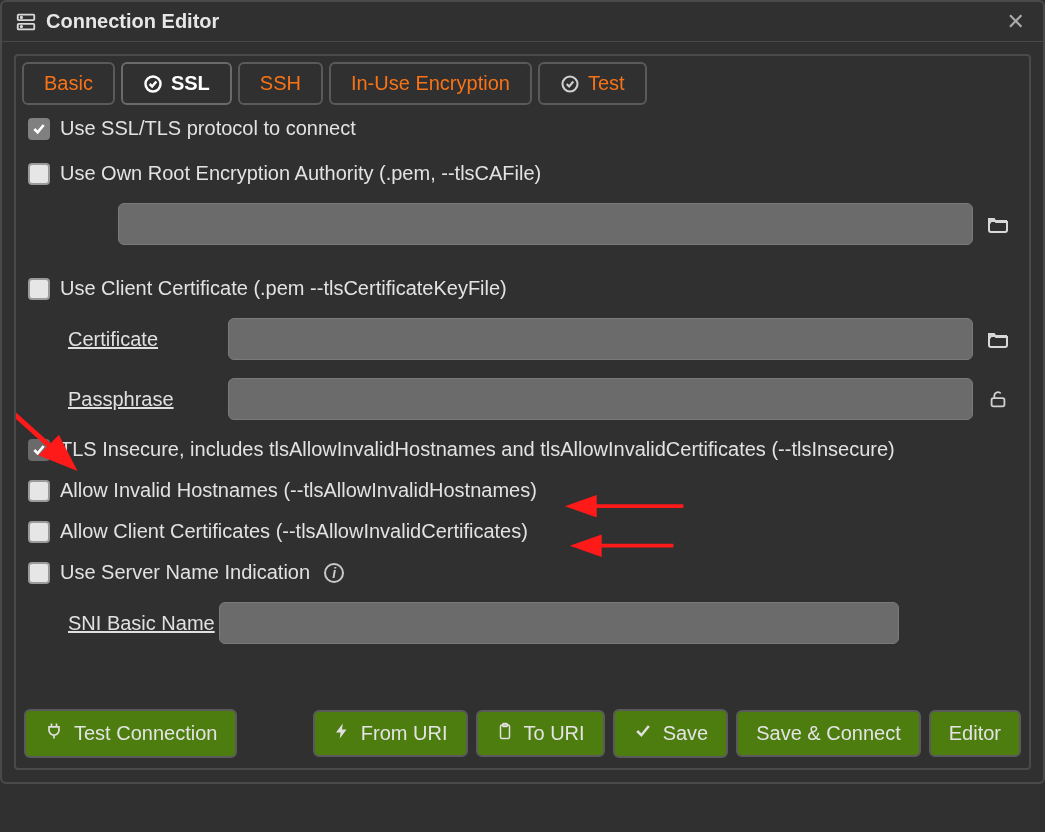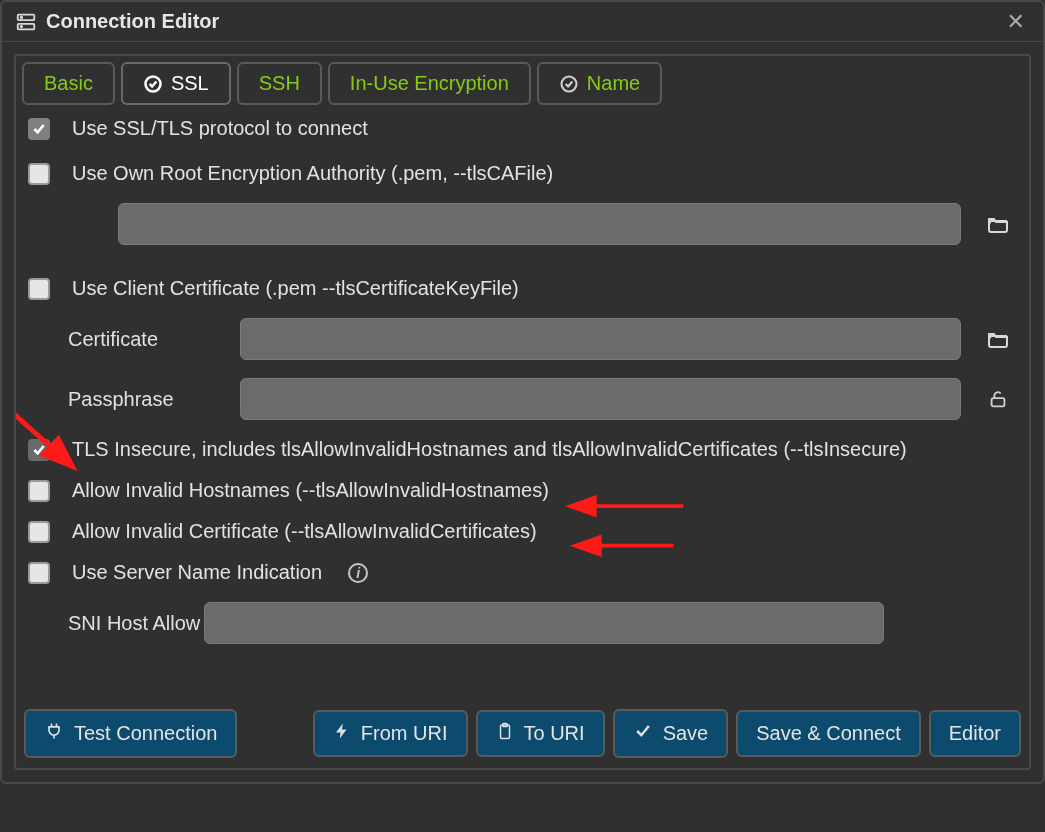--- a/index.html
+++ b/index.html
@@ -46,44 +46,44 @@
   .tabs {
     display: flex;
     gap: 6px;
     padding: 0 0 0 0;
   }
   .tab {
     border: 2px solid #5a5a5a;
     border-radius: 6px;
     padding: 8px 20px;
     font-size: 20px;
-    color:#84cc16;
+    color:#f97316;
     background:#303030;
     display:flex;
     align-items:center;
     gap:8px;
     cursor:pointer;
   }
   .tab.active {
-    font-weight: 400;
+    font-weight: 700;
     color:#fff;
     border-color:#6a6a6a;
   }
   .tab .tick-icon { width:20px;height:20px; }
 
   
   .panel {
     flex:1;
     padding: 12px 10px 4px 6px;
     overflow:auto;
   }
   .row {
     display:flex;
     align-items:center;
-    gap:22px;
+    gap:10px;
     margin-bottom: 18px;
     font-size:20px;
   }
   .row .lbl { color:#e2e2e2; }
   .row.indent-1 { padding-left: 40px; }
   .row.indent-2 { padding-left: 90px; }
   .cb {
     width:22px; height:22px;
     border:2px solid #9a9a9a;
     border-radius:4px;
@@ -105,20 +105,21 @@
     border:1px solid #7a7a7a;
     border-radius:6px;
     color:#eee;
     font-size:18px;
     padding:0 10px;
   }
   .field-label {
     width:150px;
     font-size:20px;
     color:#e0e0e0;
+    text-decoration:underline;
   }
   .file-btn, .lock-btn {
     width:30px;height:30px;
     display:flex;align-items:center;justify-content:center;
     color:#cfcfcf;
     cursor:pointer;
     flex:none;
   }
   .info-icon {
     width:20px;height:20px;border:2px solid #c8c8c8;border-radius:50%;
@@ -131,21 +132,21 @@
   .footer {
     display:flex;
     gap:8px;
     padding: 10px 2px 10px 2px;
     align-items:center;
   }
   .footer .spacer { flex:1; }
   .btn {
     border:2px solid #5a5a5a;
     border-radius:6px;
-    background:#0c4a6e;
+    background:#4d7c0f;
     color:#e4e4e4;
     font-size:20px;
     padding:10px 18px;
     display:flex;align-items:center;gap:10px;
     cursor:pointer;
   }
 
   
   .arrow-layer {
     position:absolute; inset:0;
@@ -191,21 +192,21 @@
       <div class="tab">
         <span>In-Use Encryption</span>
       </div>
       <div class="tab">
         <span class="tick-icon">
           <svg viewBox="0 0 24 24" width="20" height="20" fill="none" stroke="#d0d0d0" stroke-width="2.5">
               <circle cx="12" cy="12" r="9"></circle>
               <path d="M8 12l3 3 5-6"></path>
             </svg>
         </span>
-        <span>Name</span>
+        <span>Test</span>
       </div>
     </div>
 
     <div class="panel">
 
       <div class="row">
         <span class="cb checked">
           <svg viewBox="0 0 24 24" width="16" height="16" stroke="#fff" stroke-width="4" fill="none">
               <path d="M5 12l5 5 9-11"></path>
             </svg>
@@ -269,32 +270,32 @@
         <span class="cb">
           
         </span>
         <span class="lbl">Allow Invalid Hostnames (--tlsAllowInvalidHostnames)</span>
       </div>
 
       <div class="row">
         <span class="cb">
           
         </span>
-        <span class="lbl">Allow Invalid Certificate (--tlsAllowInvalidCertificates)</span>
+        <span class="lbl">Allow Client Certificates (--tlsAllowInvalidCertificates)</span>
       </div>
 
       <div class="row">
         <span class="cb">
           
         </span>
         <span class="lbl">Use Server Name Indication</span>
         <span class="info-icon">i</span>
       </div>
       <div class="row indent-1" style="gap:4px">
-        <span class="field-label" style="width:auto">SNI Host Allow</span>
+        <span class="field-label" style="width:auto">SNI Basic Name</span>
         <input class="tf" style="max-width: 680px;" type="text" value="">
       </div>
 
     </div>
 
     <div class="footer">
       <button class="btn">
         <span>
           <svg viewBox="0 0 24 24" width="20" height="20" fill="none" stroke="#e0e0e0" stroke-width="2">
               <path d="M9 3v4M15 3v4M6 7h12v4a6 6 0 0 1-12 0V7zM12 17v4"></path>

